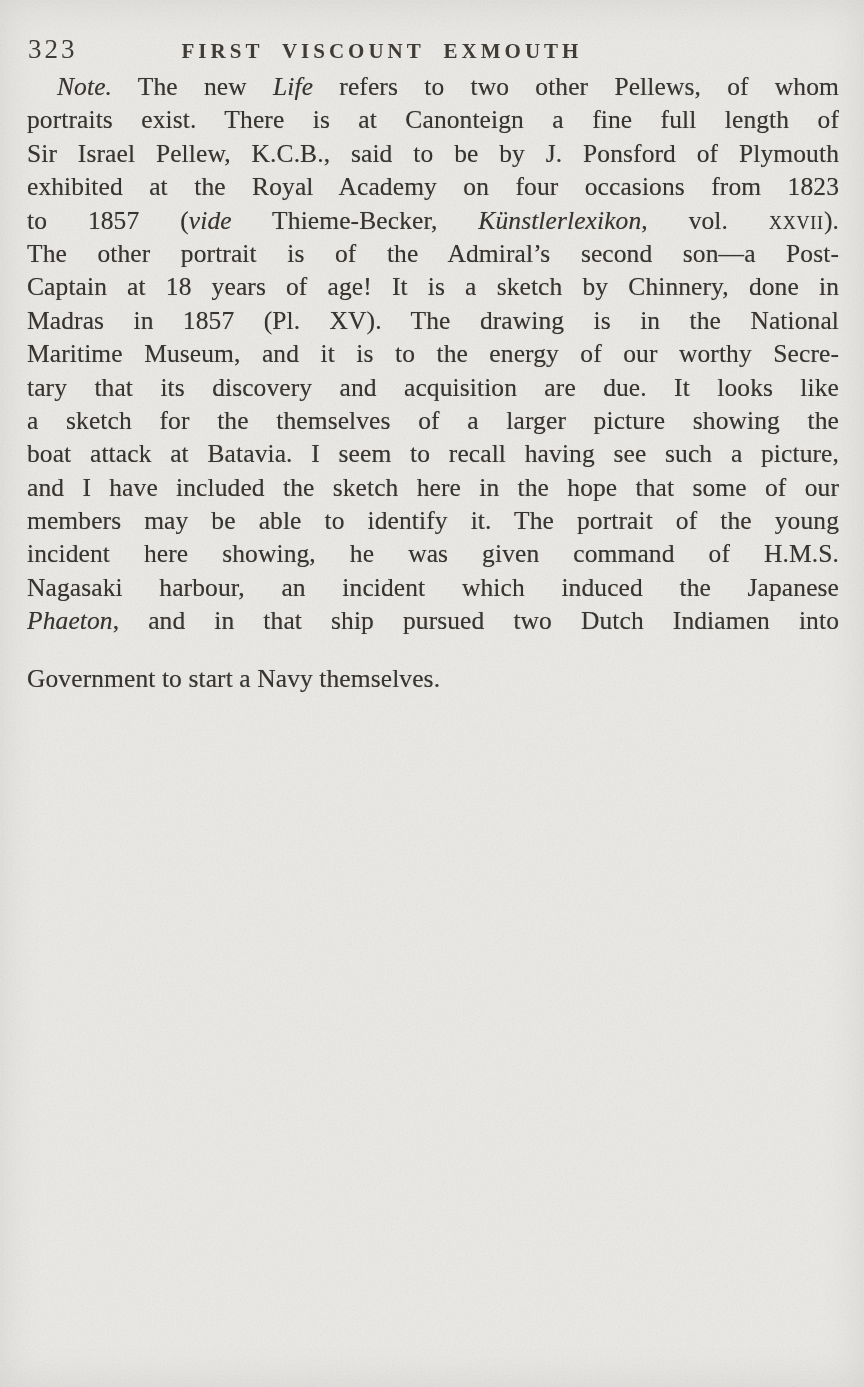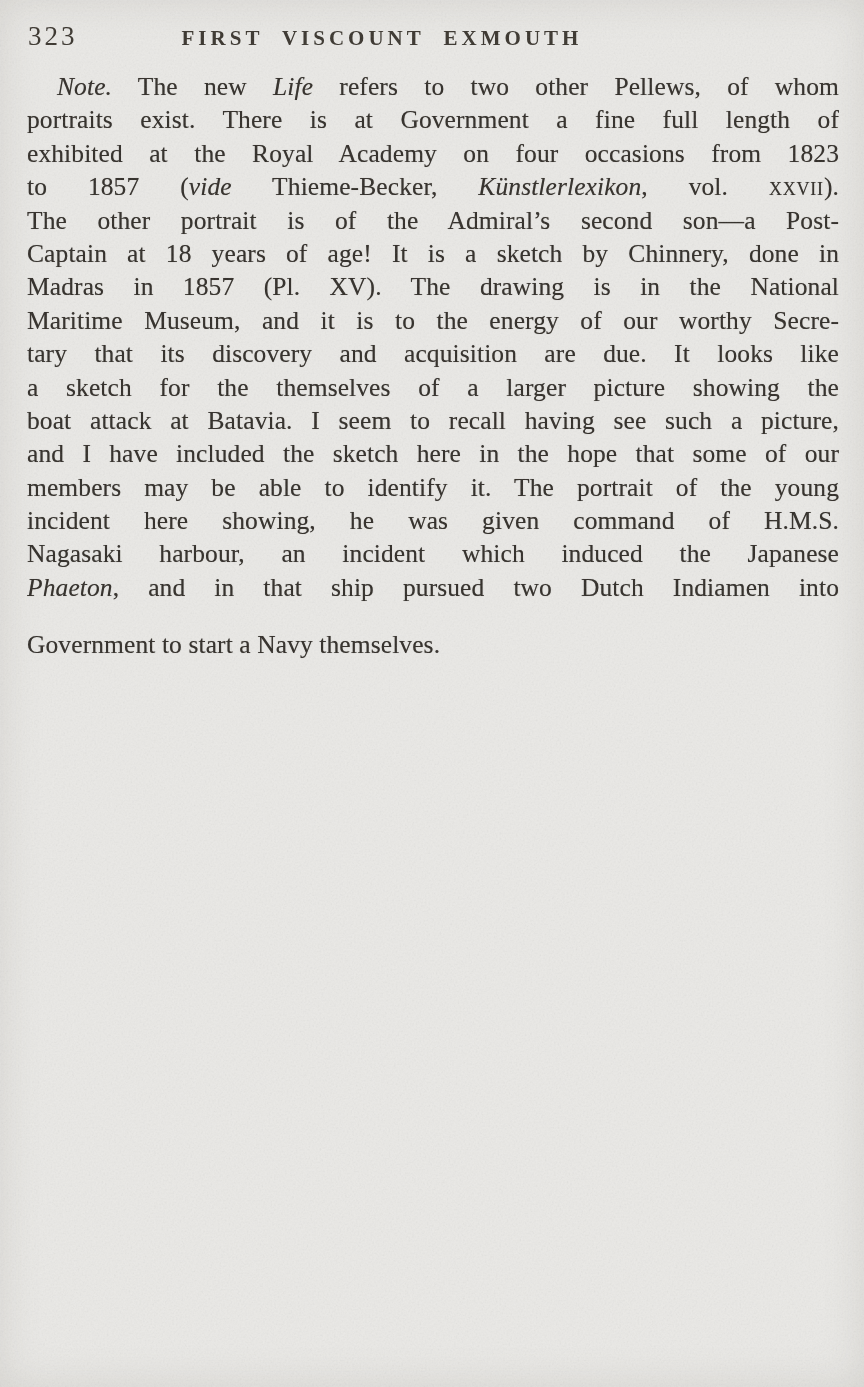--- a/index.html
+++ b/index.html
@@ -23,21 +23,21 @@
     width: 864px; height: 1387px;
     pointer-events: none;
     z-index: 2;
   }
   .content {
     position: relative;
     z-index: 1;
   }
   .page-header {
     position: absolute;
-    left: 0; top: 3px;
+    left: 0; top: 16px;
     width: 864px;
     height: 56px;
   }
   .page-number {
     position: absolute;
     left: 28px;
     top: 18px;
     font-size: 27px;
     letter-spacing: 3px;
     color: #38332c;
@@ -83,21 +83,22 @@
 <div class="page">
 
   <div class="content">
     <div class="page-header">
       <span class="page-number">323</span>
       <span class="running-title">FIRST VISCOUNT EXMOUTH</span>
     </div>
 
     <div class="body-text">
         <div class="line indent"><span class="seg-italic">Note.</span><span class="seg-normal"> The new </span><span class="seg-italic">Life</span><span class="seg-normal"> refers to two other Pellews, of whom</span></div>
-        <div class="line"><span class="seg-normal">portraits exist. There is at Government a fine full length of</span></div>
+        <div class="line"><span class="seg-normal">portraits exist. There is at Canonteign a fine full length of</span></div>
+        <div class="line"><span class="seg-normal">Sir Israel Pellew, K.C.B., said to be by J. Ponsford of Plymouth</span></div>
         <div class="line"><span class="seg-normal">exhibited at the Royal Academy on four occasions from 1823</span></div>
         <div class="line"><span class="seg-normal">to 1857 (</span><span class="seg-italic">vide</span><span class="seg-normal"> Thieme-Becker, </span><span class="seg-italic">Künstlerlexikon</span><span class="seg-normal">, vol. </span><span class="seg-smallcaps">xxvii</span><span class="seg-normal">).</span></div>
         <div class="line"><span class="seg-normal">The other portrait is of the Admiral’s second son—a Post-</span></div>
         <div class="line"><span class="seg-normal">Captain at 18 years of age! It is a sketch by Chinnery, done in</span></div>
         <div class="line"><span class="seg-normal">Madras in 1857 (Pl. XV). The drawing is in the National</span></div>
         <div class="line"><span class="seg-normal">Maritime Museum, and it is to the energy of our worthy Secre-</span></div>
         <div class="line"><span class="seg-normal">tary that its discovery and acquisition are due. It looks like</span></div>
         <div class="line"><span class="seg-normal">a sketch for the themselves of a larger picture showing the</span></div>
         <div class="line"><span class="seg-normal">boat attack at Batavia. I seem to recall having see such a picture,</span></div>
         <div class="line"><span class="seg-normal">and I have included the sketch here in the hope that some of our</span></div>

